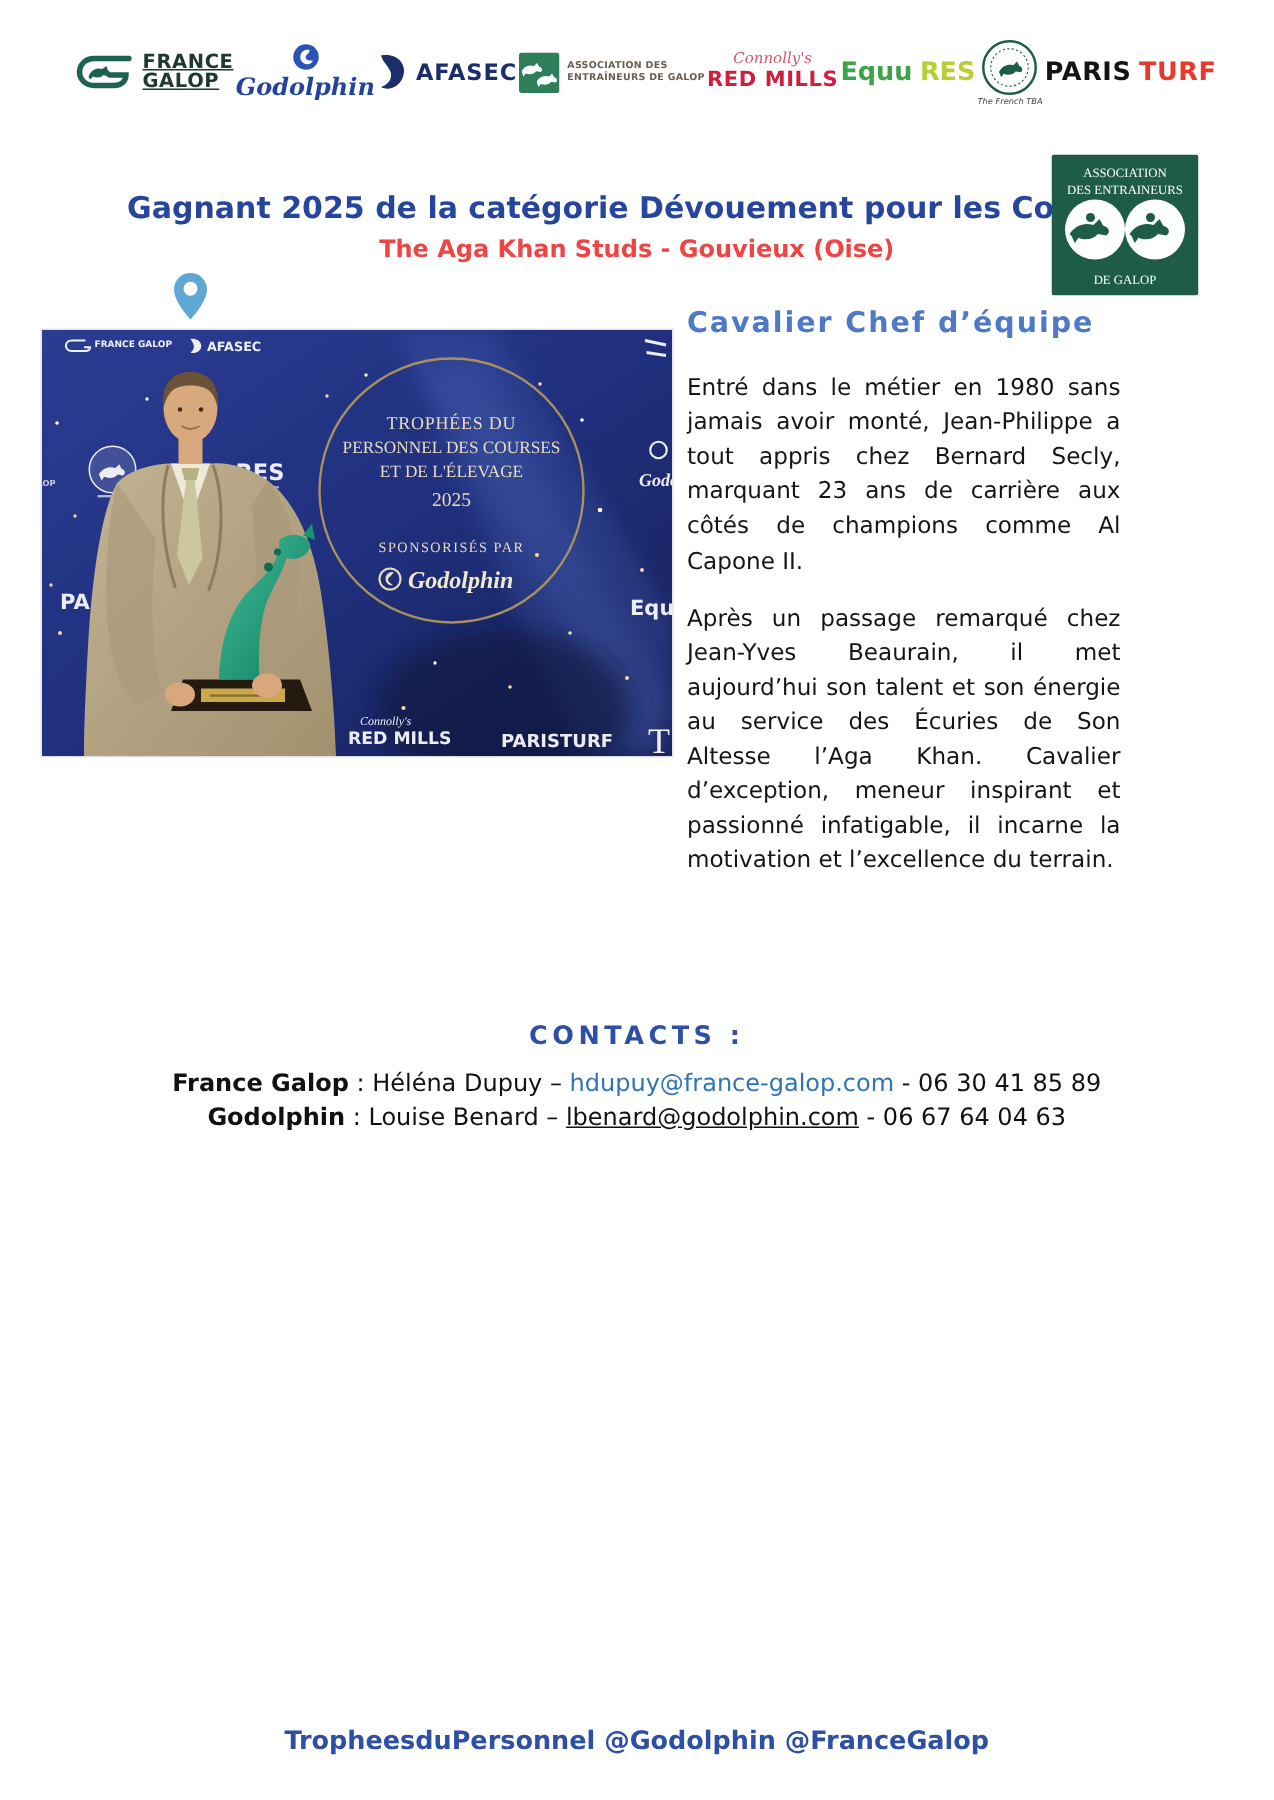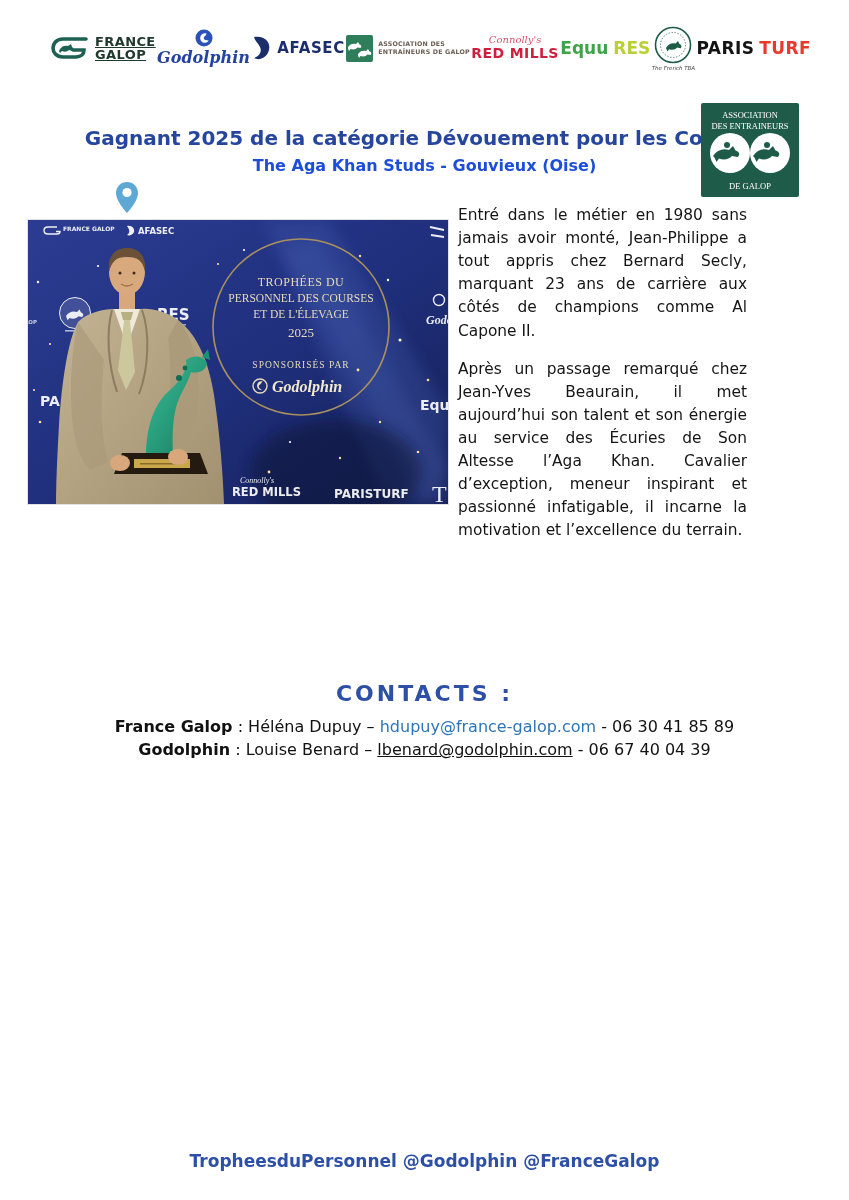--- a/index.html
+++ b/index.html
@@ -22,42 +22,42 @@
   .equ-1{font-size:17px;font-weight:bold;color:#3fa347;}
   .equ-2{font-size:17px;font-weight:bold;color:#b9cf36;}
   .tba-caption{font-size:5.5px;color:#444;font-style:italic;}
   .pt-1{font-size:17px;font-weight:900;color:#141414;letter-spacing:.4px;}
   .pt-2{font-size:17px;font-weight:900;color:#e8392f;letter-spacing:.4px;}
 
   
   .title-block{position:absolute;top:120px;left:0;width:100%;text-align:center;}
   .title{font-size:26px;font-weight:bold;color:#3451a2;letter-spacing:1.5px;}
   .subtitle{font-size:20px;font-weight:bold;color:#26469e;margin-top:6px;}
-  .location{font-size:16px;font-weight:bold;color:#1d4ed8;margin-top:6px;}
+  .location{font-size:16px;font-weight:bold;color:#ef4444;margin-top:6px;}
   .pin{position:absolute;left:116px;top:182px;}
   .assoc-badge{position:absolute;right:50px;top:103px;}
 
   
   .photo{position:absolute;left:28px;top:220px;width:420px;height:284px;
     box-shadow:0 0 0 1px #e2e2e2;}
 
   
   .article{position:absolute;left:458px;top:204px;width:289px;}
   .article-heading{font-size:19px;color:#4d79c6;letter-spacing:1.3px;font-weight:bold;margin:0 0 21px;}
   .article p{font-size:15.4px;line-height:1.5;text-align:justify;color:#151515;margin:0 0 15px;}
 
   
   .info-line{position:absolute;top:607px;left:0;width:100%;text-align:center;
     font-size:15px;font-weight:bold;}
   .info-label{color:#24409e;}
   .info-url{color:#2e75b6;text-decoration:underline;cursor:pointer;}
 
   
   .contacts{position:absolute;top:681px;left:0;width:100%;text-align:center;}
-  .contacts-heading{font-size:22px;font-weight:bold;color:#2d4fa5;letter-spacing:3px;margin-bottom:9px;}
+  .contacts-heading{font-size:17px;font-weight:bold;color:#2d4fa5;letter-spacing:3px;margin-bottom:9px;}
   .contact-line{font-size:16px;color:#111;line-height:23px;}
   .contact-org{font-weight:bold;}
   .email-blue{color:#2e75b6;cursor:pointer;}
   .email-dark{color:#111;text-decoration:underline;cursor:pointer;}
 
   
   .footer{position:absolute;top:1151px;left:0;width:100%;text-align:center;
     font-weight:bold;font-size:17px;color:#2d4fa5;}
 
   svg text{font-family:"DejaVu Sans","Liberation Sans",sans-serif;}
@@ -276,30 +276,31 @@
         <path d="M174,137 L180,129 L182,140 Z" fill="#189372"></path>
         <circle cx="151" cy="158" r="3" fill="#0f6b52"></circle>
         <circle cx="157" cy="148" r="2.4" fill="#0f6b52"></circle>
         <ellipse cx="92" cy="243" rx="10" ry="8" fill="#d8a87c"></ellipse>
         <ellipse cx="150" cy="237" rx="10" ry="8" fill="#d8a87c"></ellipse>
       </g>
     </svg>
   </div>
 
   <div class="article">
+    <h2 class="article-heading">Cavalier Chef d’équipe</h2>
     <p>Entré dans le métier en 1980 sans jamais avoir monté, Jean-Philippe a tout appris chez Bernard Secly, marquant 23 ans de carrière aux côtés de champions comme Al Capone II.</p>
     <p>Après un passage remarqué chez Jean-Yves Beaurain, il met aujourd’hui son talent et son énergie au service des Écuries de Son Altesse l’Aga Khan. Cavalier d’exception, meneur inspirant et passionné infatigable, il incarne la motivation et l’excellence du terrain.</p>
   </div>
 
 
   <div class="contacts">
     <div class="contacts-heading">CONTACTS :</div>
     <div class="contact-line">
       <span class="contact-org">France Galop</span><span> : Héléna Dupuy – </span><a class="email-blue">hdupuy@france-galop.com</a><span> - 06 30 41 85 89</span>
     </div>
     <div class="contact-line">
-      <span class="contact-org">Godolphin</span><span> : Louise Benard – </span><a class="email-dark">lbenard@godolphin.com</a><span> - 06 67 40 04 39</span>
+      <span class="contact-org">Godolphin</span><span> : Louise Benard – </span><a class="email-dark">lbenard@godolphin.com</a><span> - 06 67 64 04 63</span>
     </div>
   </div>
 
   <div class="footer">TropheesduPersonnel @Godolphin @FranceGalop</div>
 
 </div>
 
 </body></html>

